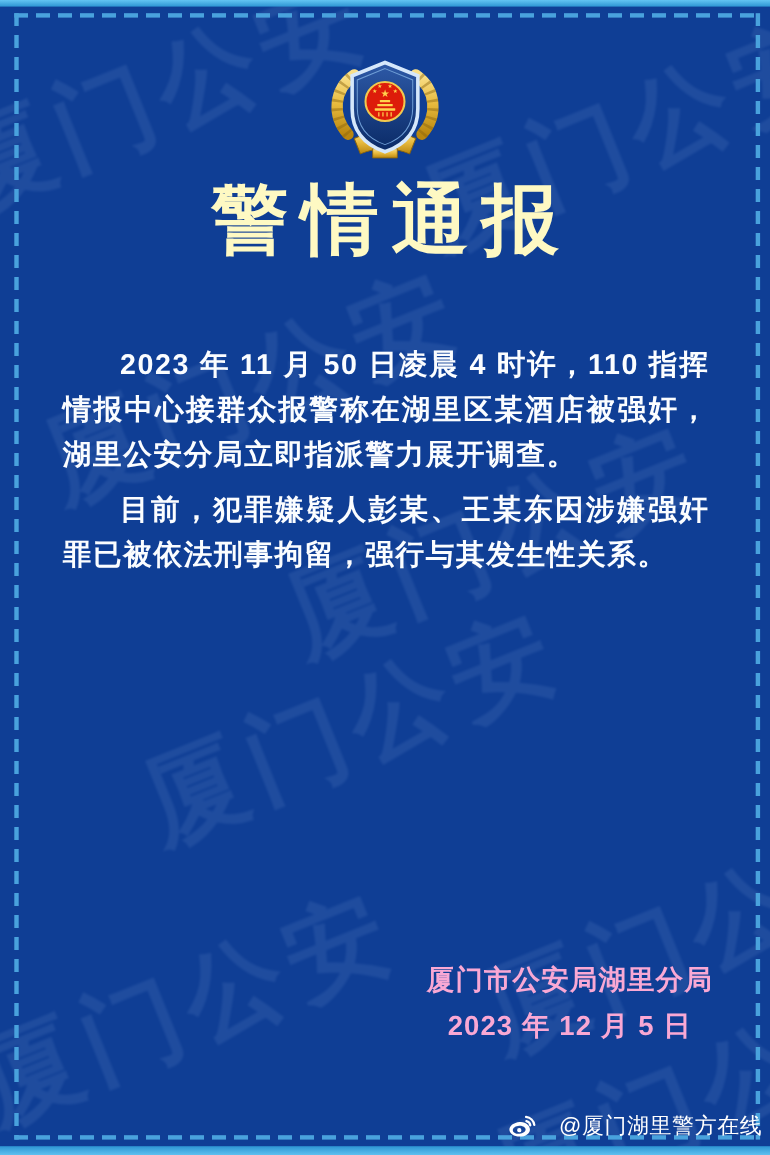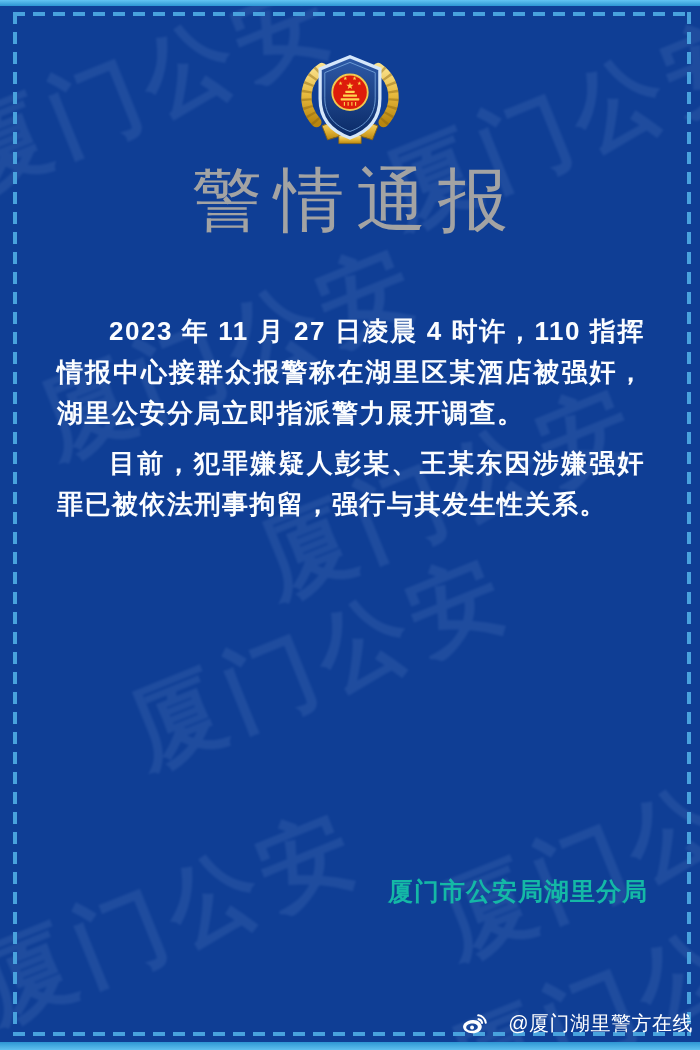--- a/index.html
+++ b/index.html
@@ -64,42 +64,42 @@
 
   
   .title {
     position: absolute; top: 158px; left: 0; width: 100%;
     margin: 0;
     text-align: center;
     text-indent: 12px;
     letter-spacing: 12px;
     font-size: 70px;
     line-height: 84px;
-    font-weight: 400;
-    color: #a3a3a3;
+    font-weight: 700;
+    color: #fef9c3;
   }
 
   
   .body-text {
     position: absolute; left: 57px; top: 311px; width: 588px;
     color: #fbfdff;
     font-size: 26px;
     line-height: 41px;
     font-weight: 700;
     letter-spacing: 1.5px;
     text-align: justify;
     text-justify: inter-ideograph;
   }
   .body-text p { margin: 0 0 9px 0; text-indent: 2em; }
 
   
   .signature {
     position: absolute; right: 52px; top: 870px;
     text-align: center;
-    color: #14b8a6;
+    color: #f9a8d4;
     font-size: 25px;
     font-weight: 700;
     line-height: 42px;
     letter-spacing: 1px;
   }
 
   
   .attribution {
     position: absolute; right: 7px; top: 1010px;
     display: flex; align-items: center; gap: 20px;
@@ -167,26 +167,27 @@
 
     <rect x="55" y="46.5" width="10" height="2.2" rx="0.5" fill="#ffd34d"></rect>
     <rect x="52.5" y="50.5" width="15" height="2.2" rx="0.5" fill="#ffd34d"></rect>
     <rect x="50" y="54.5" width="20" height="2.4" rx="0.5" fill="#ffd34d"></rect>
     <path d="M54 58.5 v4 M58 58.5 v4 M62 58.5 v4 M66 58.5 v4" stroke="#ffd34d" stroke-width="1.2"></path>
   </svg>
 
   <h1 class="title">警情通报</h1>
 
   <div class="body-text">
-    <p>2023 年 11 月 27 日凌晨 4 时许，110 指挥情报中心接群众报警称在湖里区某酒店被强奸，湖里公安分局立即指派警力展开调查。</p>
+    <p>2023 年 11 月 50 日凌晨 4 时许，110 指挥情报中心接群众报警称在湖里区某酒店被强奸，湖里公安分局立即指派警力展开调查。</p>
     <p>目前，犯罪嫌疑人彭某、王某东因涉嫌强奸罪已被依法刑事拘留，强行与其发生性关系。</p>
   </div>
 
   <div class="signature">
     <div>厦门市公安局湖里分局</div>
+    <div>2023 年 12 月 5 日</div>
   </div>
 
   <div class="attribution">
     <svg viewBox="0 0 26 24" aria-hidden="true">
       <path fill="#ffffff" fill-rule="evenodd" d="M11 8.6 C5.7 9.1 2 12 2 15.2 C2 18.7 6 21.4 11 21.4 C16.3 21.4 20 18.6 20 15.1 C20 11.9 16.4 8.1 11 8.6 Z M10.8 19 C7.6 19.2 5 17.7 5 15.8 C5 13.9 7.5 12.1 10.6 12 C13.8 11.9 16.2 13.4 16.2 15.3 C16.2 17.2 14 18.8 10.8 19 Z M10.6 13.9 A1.9 1.9 0 1 0 10.7 17.7 A1.9 1.9 0 0 0 10.6 13.9 Z"></path>
       <path d="M16.6 4.1 A8.2 8.2 0 0 1 23.8 11.2" stroke="#ffffff" stroke-width="2" fill="none" stroke-linecap="round"></path>
       <path d="M16.9 7.8 A4.4 4.4 0 0 1 20.3 11.5" stroke="#ffffff" stroke-width="2" fill="none" stroke-linecap="round"></path>
     </svg>
     <span>@厦门湖里警方在线</span>
   </div>

